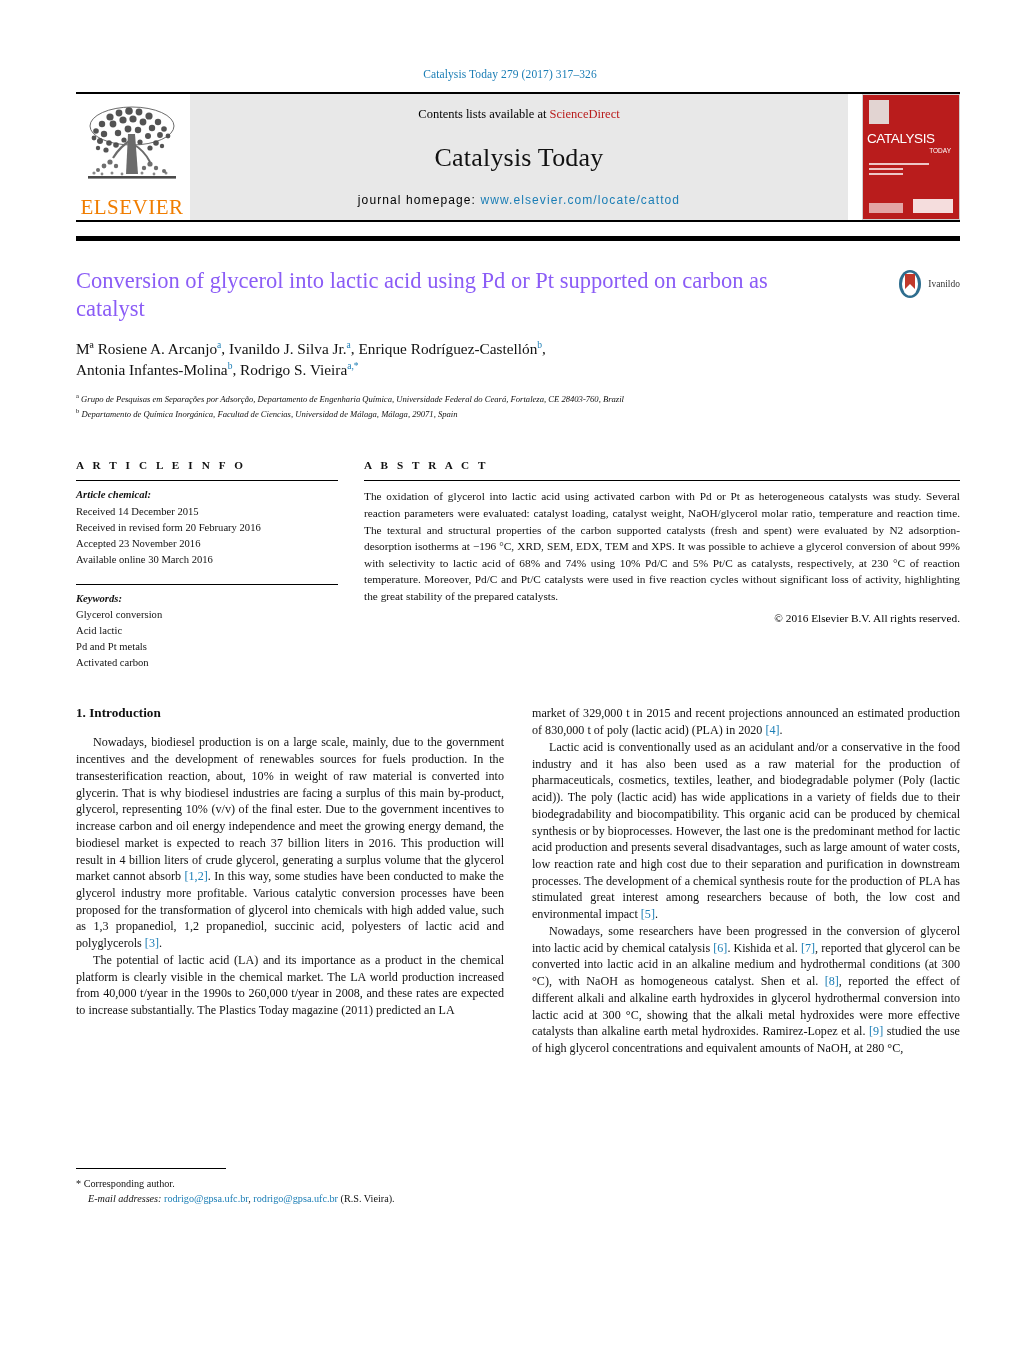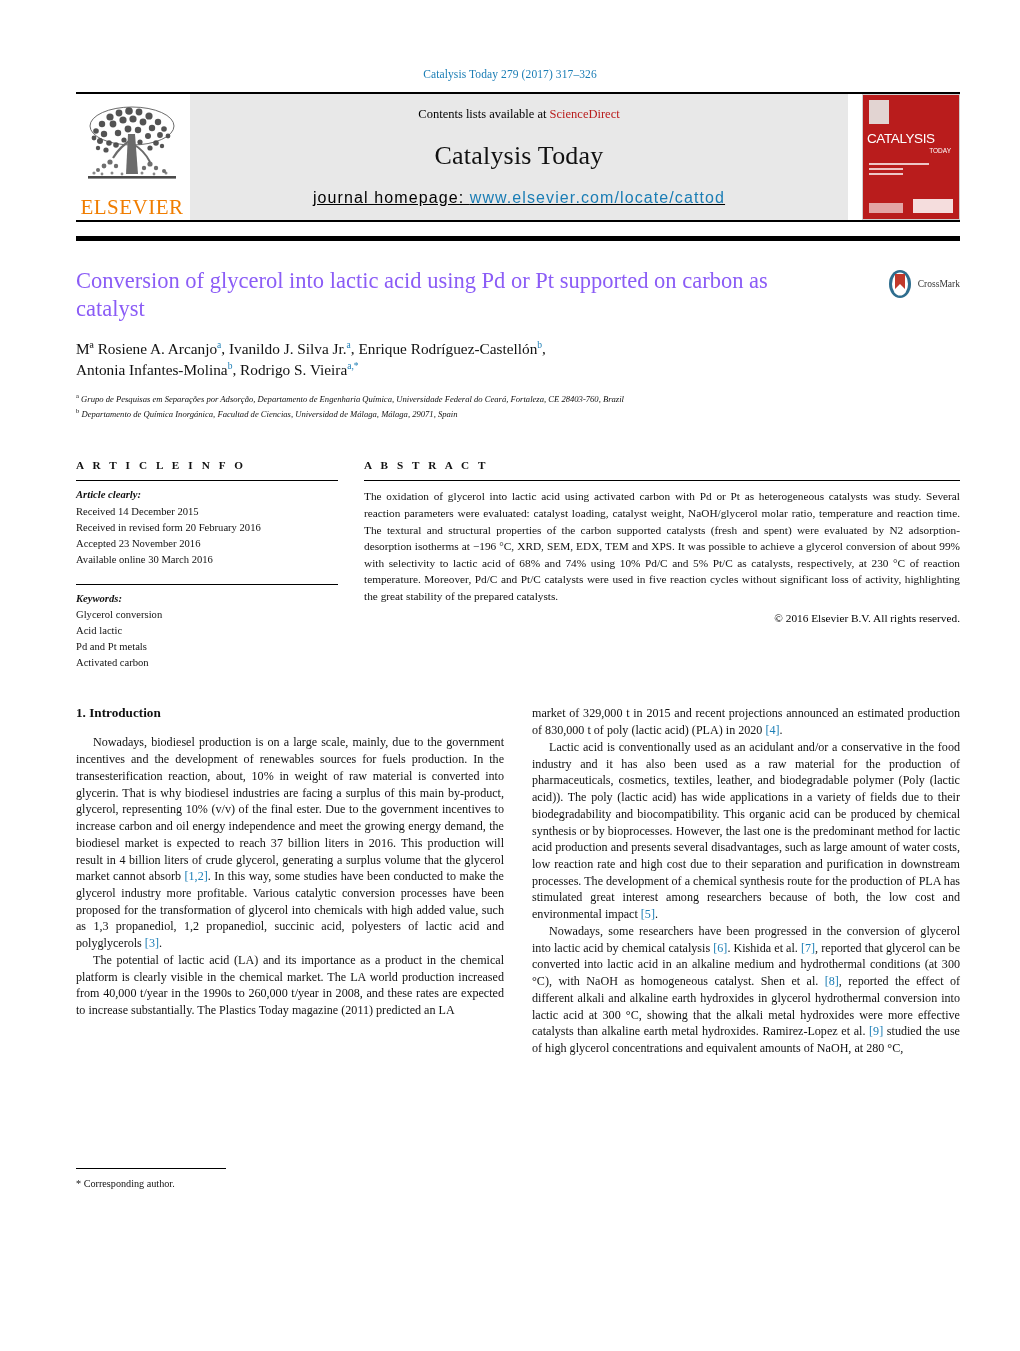--- a/index.html
+++ b/index.html
@@ -67,25 +67,24 @@
     color: #000;
   }
   .contents-line .sd { color: #b91c1c; }
   .journal-name {
     font-size: 26px;
     font-family: "Liberation Serif", serif;
     color: #111;
     letter-spacing: .2px;
   }
   .homepage-line {
-    font-size: 16px;
+    font-size: 12px;
     font-family: "Liberation Sans", sans-serif;
     letter-spacing: 1.1px;
     color: #000;
-    text-decoration: underline;
   }
   .homepage-line .url { color: #1a7db5; }
   .cover-thumb {
     flex: 0 0 98px;
     width: 98px;
     margin-left: 14px;
     background: #b91c1c;
     position: relative;
     overflow: hidden;
     border: 1px solid #cfcfcf;
@@ -385,21 +384,21 @@
   <div class="thick-bar"></div>
 
   <div class="titleblock">
     <h1 class="title-text">Conversion of glycerol into lactic acid using Pd or Pt supported on carbon as catalyst</h1>
     <div class="crossmark">
       <svg width="30" height="30" viewBox="0 0 30 30">
         <ellipse cx="15" cy="15" rx="11" ry="14" fill="#2e6d8e"></ellipse>
         <ellipse cx="15" cy="15" rx="8" ry="11.5" fill="#ffffff"></ellipse>
         <path d="M10 5 L20 5 L20 20 L15 15 L10 20 Z" fill="#c0392b"></path>
       </svg>
-      <span class="crossmark-label">CrossMark</span>
+      <span class="crossmark-label">Ivanildo</span>
     </div>
   </div>
 
   <div class="authors">
     <span><span>Mª Rosiene A. Arcanjo</span><sup>a</sup></span>,
     <span><span>Ivanildo J. Silva Jr.</span><sup>a</sup></span>,
     <span><span>Enrique Rodríguez-Castellón</span><sup>b</sup></span>,<br>
     <span><span>Antonia Infantes-Molina</span><sup>b</sup></span>,
     <span><span>Rodrigo S. Vieira</span><sup class="star">a,*</sup></span>
   </div>
@@ -408,21 +407,21 @@
     <div><sup>a</sup> <span>Grupo de Pesquisas em Separações por Adsorção, Departamento de Engenharia Química, Universidade Federal do Ceará, Fortaleza, CE 28403-760, Brazil</span></div>
     <div><sup>b</sup> <span>Departamento de Química Inorgánica, Facultad de Ciencias, Universidad de Málaga, Málaga, 29071, Spain</span></div>
   </div>
 
   <div class="infoabs">
 
     <div class="col-info">
       <div class="sectlabel">A R T I C L E   I N F O</div>
       <div class="rule-thin"></div>
       <div class="info-body">
-        <div class="hdr">Article clearly:</div>
+        <div class="hdr">Article chemical:</div>
         <div>Received 14 December 2015</div>
         <div>Received in revised form 20 February 2016</div>
         <div>Accepted 23 November 2016</div>
         <div>Available online 30 March 2016</div>
       </div>
       <div class="info-gap"></div>
       <div class="rule-thin"></div>
       <div class="info-body">
         <div class="hdr">Keywords:</div>
         <div>Glycerol conversion</div>
@@ -449,16 +448,20 @@
     <div class="bcol">
       <p class="para" style="text-indent:0">market of 329,000 t in 2015 and recent projections announced an estimated production of 830,000 t of poly (lactic acid) (PLA) in 2020 <span class="cite">[4]</span>.</p>
       <p class="para">Lactic acid is conventionally used as an acidulant and/or a conservative in the food industry and it has also been used as a raw material for the production of pharmaceuticals, cosmetics, textiles, leather, and biodegradable polymer (Poly (lactic acid)). The poly (lactic acid) has wide applications in a variety of fields due to their biodegradability and biocompatibility. This organic acid can be produced by chemical synthesis or by bioprocesses. However, the last one is the predominant method for lactic acid production and presents several disadvantages, such as large amount of water costs, low reaction rate and high cost due to their separation and purification in downstream processes. The development of a chemical synthesis route for the production of PLA has stimulated great interest among researchers because of both, the low cost and environmental impact <span class="cite">[5]</span>.</p>
       <p class="para">Nowadays, some researchers have been progressed in the conversion of glycerol into lactic acid by chemical catalysis <span class="cite">[6]</span>. Kishida et al. <span class="cite">[7]</span>, reported that glycerol can be converted into lactic acid in an alkaline medium and hydrothermal conditions (at 300 °C), with NaOH as homogeneous catalyst. Shen et al. <span class="cite">[8]</span>, reported the effect of different alkali and alkaline earth hydroxides in glycerol hydrothermal conversion into lactic acid at 300 °C, showing that the alkali metal hydroxides were more effective catalysts than alkaline earth metal hydroxides. Ramirez-Lopez et al. <span class="cite">[9]</span> studied the use of high glycerol concentrations and equivalent amounts of NaOH, at 280 °C,</p>
     </div>
   </div>
 
   <div class="footnote">
     <div class="fn-rule"></div>
     <div class="fn-line">*  Corresponding author.</div>
+    <div class="fn-line" style="padding-left:12px">
+      <span class="ital">E-mail addresses:</span>
+      <span class="mail">rodrigo@gpsa.ufc.br</span><span>, </span><span class="mail">rodrigo@gpsa.ufc.br</span><span> (R.S. Vieira).</span>
+    </div>
   </div>
 
 
 </div>
 
 </body></html>

